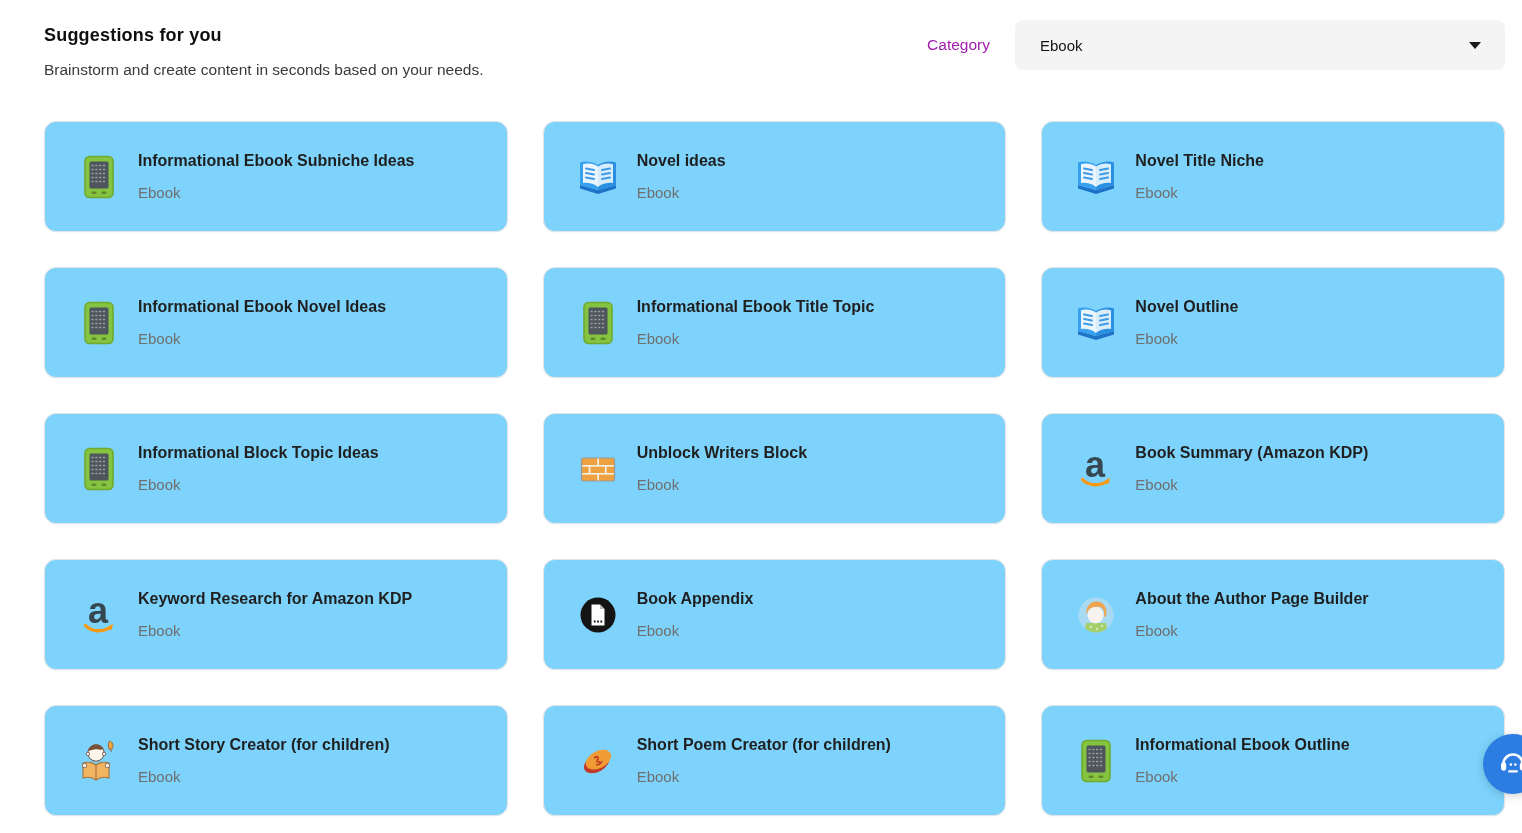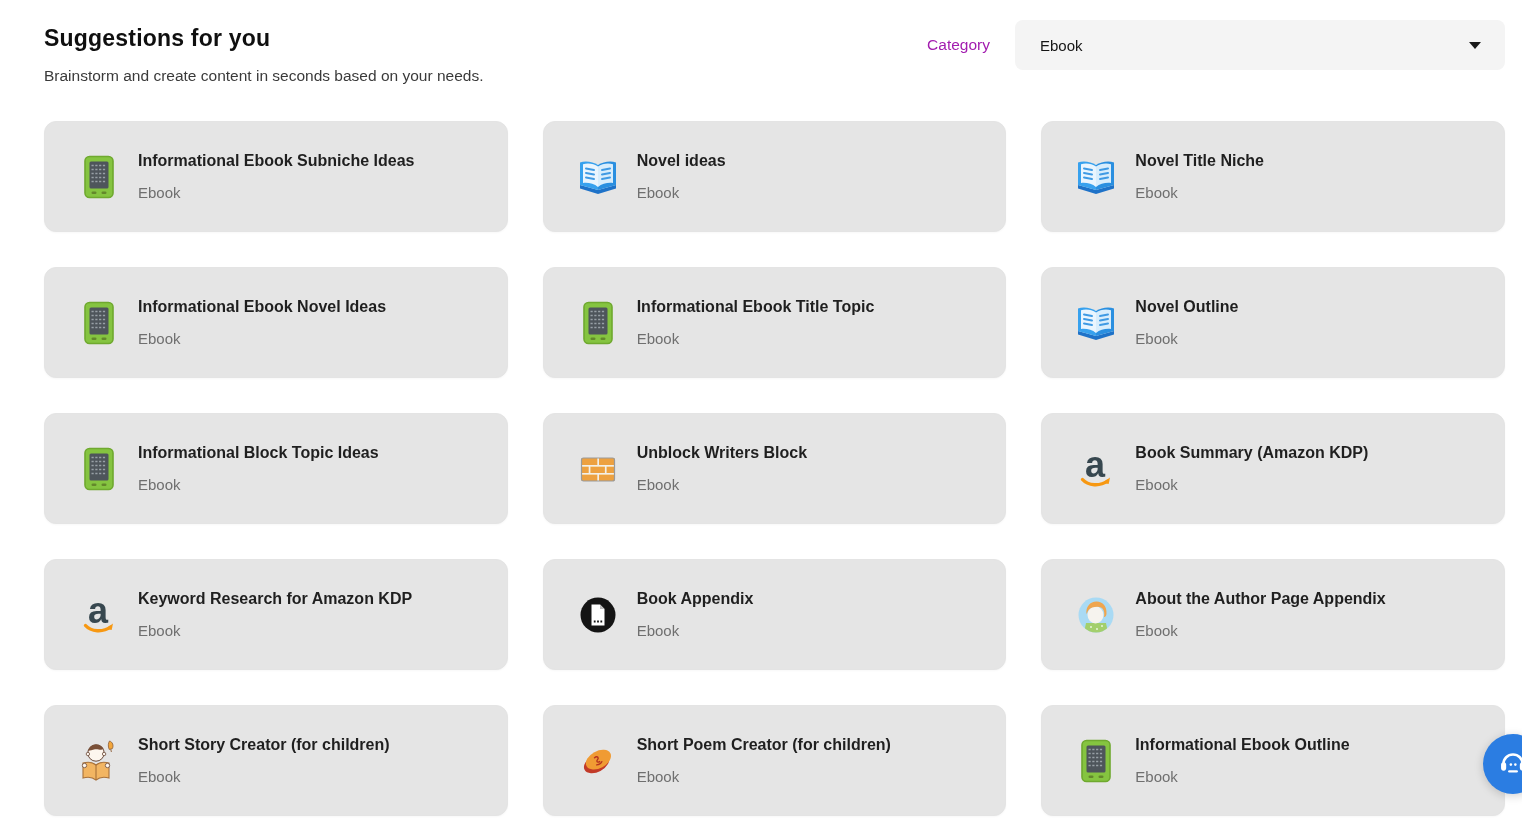--- a/index.html
+++ b/index.html
@@ -1,33 +1,33 @@
 <!DOCTYPE html>
 <html><head>
 <meta charset="utf-8">
 <style>
   * { margin:0; padding:0; box-sizing:border-box; }
   html,body { width:1522px; height:833px; background:#fff; font-family:"Liberation Sans", sans-serif; }
   .page { position:relative; width:1522px; height:833px; background:#fff; overflow:hidden; }
 
   .header-left { position:absolute; left:44px; top:25px; }
-  .page-title { font-size:23px; font-weight:bold; color:#0f0f0f; letter-spacing:.2px; }
+  .page-title { font-size:18px; font-weight:bold; color:#0f0f0f; letter-spacing:.2px; }
   .page-subtitle { margin-top:15px; font-size:15.5px; color:#3a3a3a; }
 
   .category-row { position:absolute; top:20px; right:17px; display:flex; align-items:center; }
   .cat-label { font-size:15.5px; color:#a21caf; margin-right:25px; }
   .dropdown { width:490px; height:50px; background:#f4f4f4; border-radius:8px;
               display:flex; align-items:center; justify-content:space-between;
               padding:0 24px 0 25px; font-size:15px; color:#141414; cursor:pointer; }
   .caret { width:0; height:0; border-left:6px solid transparent; border-right:6px solid transparent;
            border-top:7px solid #1a1a1a; }
 
   .grid { position:absolute; left:44px; top:121px; width:1461px; display:grid;
           grid-template-columns:repeat(3,1fr); column-gap:35px; row-gap:35px; grid-auto-rows:111px; }
-  .card { background:#e5e5e5; border:1px solid #e4e4e4; border-radius:12px; display:flex;
+  .card { background:#7dd3fc; border:1px solid #e4e4e4; border-radius:12px; display:flex;
           align-items:center; cursor:pointer; box-shadow:0 1px 2px rgba(0,0,0,.03); }
   .card .icon { width:44px; height:48px; margin-left:32px; flex:0 0 auto;
                 display:flex; align-items:center; justify-content:center; }
   .card-text { margin-left:17px; padding-right:12px; }
   .card-title { font-size:16px; font-weight:bold; color:#1f1f1f; }
   .card-sub { font-size:15px; color:#6f6f6f; margin-top:14px; }
 
   .fab { position:absolute; left:1483px; top:734px; width:60px; height:60px; border-radius:50%;
          background:#2b7de2; border:none; display:flex; align-items:center; justify-content:center;
          cursor:pointer; box-shadow:0 2px 10px rgba(0,0,0,.18); }
@@ -286,21 +286,21 @@
               <path d="M8 38 L10 28 L30 28 L32 38 Z" fill="#a3cf6d"></path>
               <circle cx="15" cy="32" r="1.1" fill="#fff" opacity=".7"></circle>
               <circle cx="21" cy="34" r="1.1" fill="#fff" opacity=".7"></circle>
               <circle cx="26" cy="31" r="1.1" fill="#fff" opacity=".7"></circle>
               <ellipse cx="19.5" cy="20" rx="8" ry="8.5" fill="#f6f3ee"></ellipse>
               <path d="M10.5 19 C9.5 12 14 6.5 20.5 6.5 C27 6.5 31 11.5 30.5 18.5 C30.5 21 29 22.5 28 22 C29 17 27.5 13.5 25 12.5 C21.5 11 15 12 12.5 15 C11.5 16.2 11.5 18 10.5 19 Z" fill="#efa54e"></path>
             </g>
           </svg>
         </span>
         <div class="card-text">
-          <div class="card-title">About the Author Page Appendix</div>
+          <div class="card-title">About the Author Page Builder</div>
           <div class="card-sub">Ebook</div>
         </div>
       </div>
       <div class="card">
         <span class="icon">
           <svg width="40" height="46" viewBox="0 0 40 46">
             <path d="M30.5 3 C33.6 3.8 35 7.8 33.2 10.8 L30.2 11.4 C28.8 8.2 29.2 5 30.5 3 Z" fill="#f3a63b" stroke="#8a5a33" stroke-width=".8"></path>
             <line x1="31.8" y1="11.4" x2="32.4" y2="14" stroke="#8a5a33" stroke-width=".9"></line>
             <circle cx="17" cy="15" r="8.2" fill="#fdf6ee" stroke="#6b4a3a" stroke-width="1"></circle>
             <path d="M9.2 13 A8.2 8.2 0 0 1 24.6 11 C22 13 18.5 10.5 16 11.3 C13.2 12.2 11.2 12.5 9.2 13 Z" fill="#7a5038"></path>

